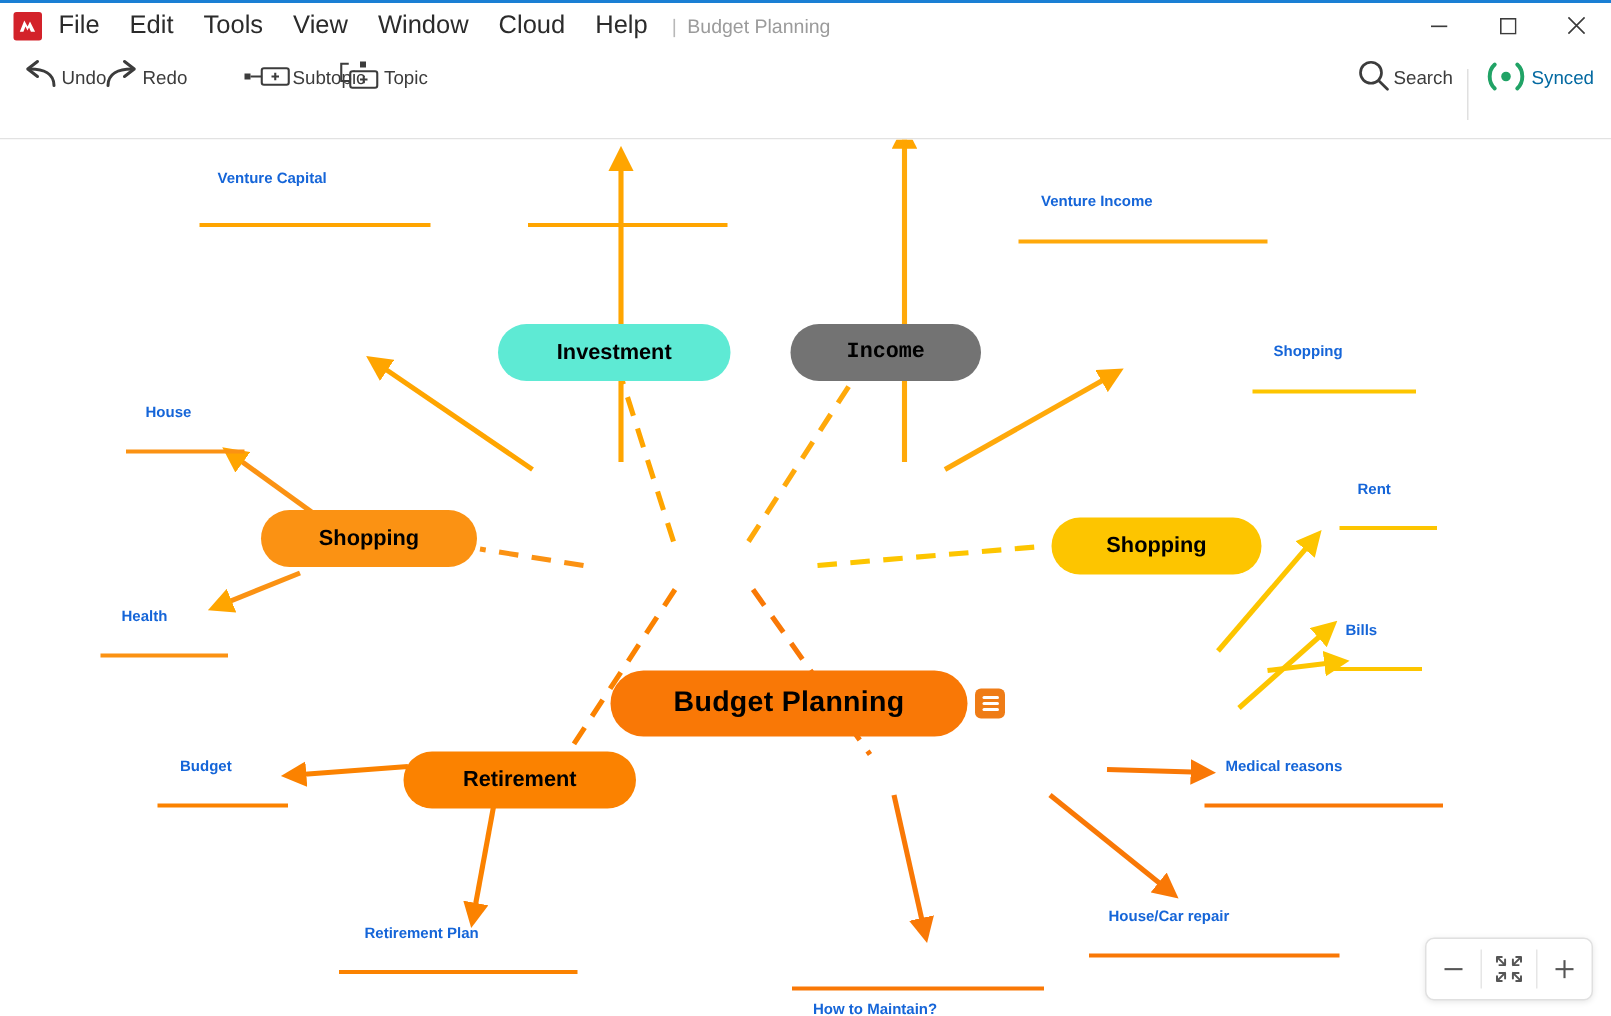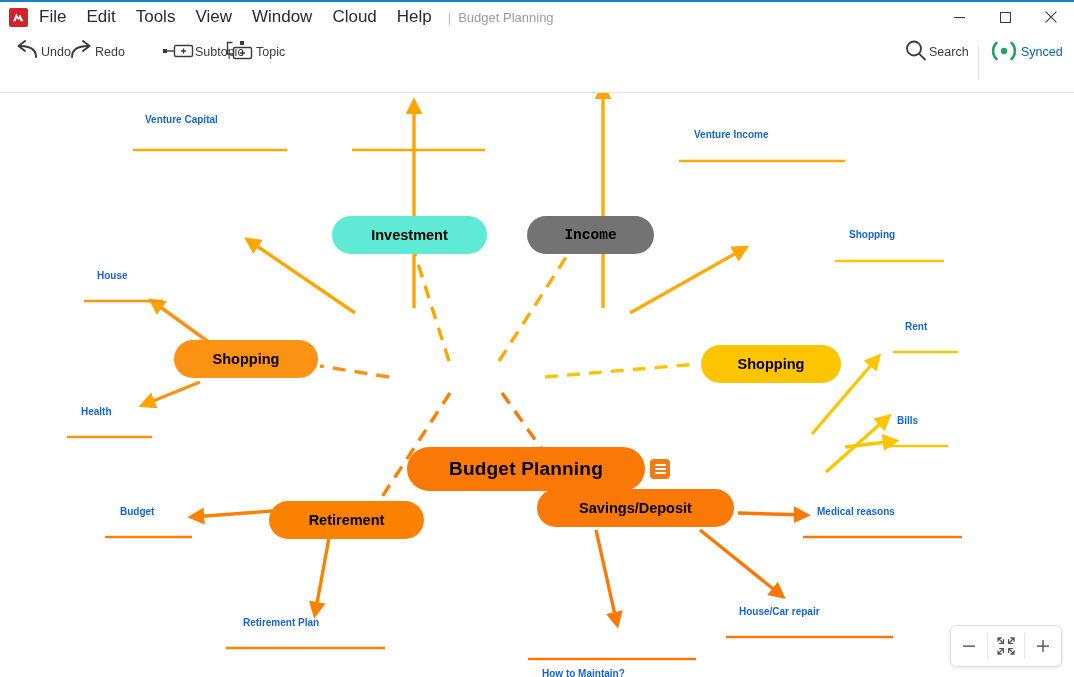--- a/index.html
+++ b/index.html
@@ -397,23 +397,20 @@
     </div>
 
     <div class="node branch" style="left:174px; top:247px; width:144px; height:38px; background:#fb9213;">
       <span>Shopping</span>
     </div>
 
     <div class="node branch" style="left:269px; top:396px; width:155px; height:38px; background:#fb8200;margin-top:12px;">
       <span>Retirement</span>
     </div>
 
-    <div class="node branch" style="left:537px; top:396px; width:197px; height:38px; background:#f97806;">
-      <span>Savings/Deposit</span>
-    </div>
 
     <div class="leaf" style="left:145px; top:21px;"><span>Venture Capital</span></div>
     <div class="leaf" style="left:694px; top:36px;"><span>Venture Income</span></div>
     <div class="leaf" style="left:849px; top:136px;"><span>Shopping</span></div>
     <div class="leaf" style="left:905px; top:228px;"><span>Rent</span></div>
     <div class="leaf" style="left:897px; top:322px;"><span>Bills</span></div>
     <div class="leaf" style="left:97px;  top:177px;"><span>House</span></div>
     <div class="leaf" style="left:81px;  top:313px;"><span>Health</span></div>
     <div class="leaf" style="left:120px; top:413px;"><span>Budget</span></div>
     <div class="leaf" style="left:243px; top:524px;"><span>Retirement Plan</span></div>

